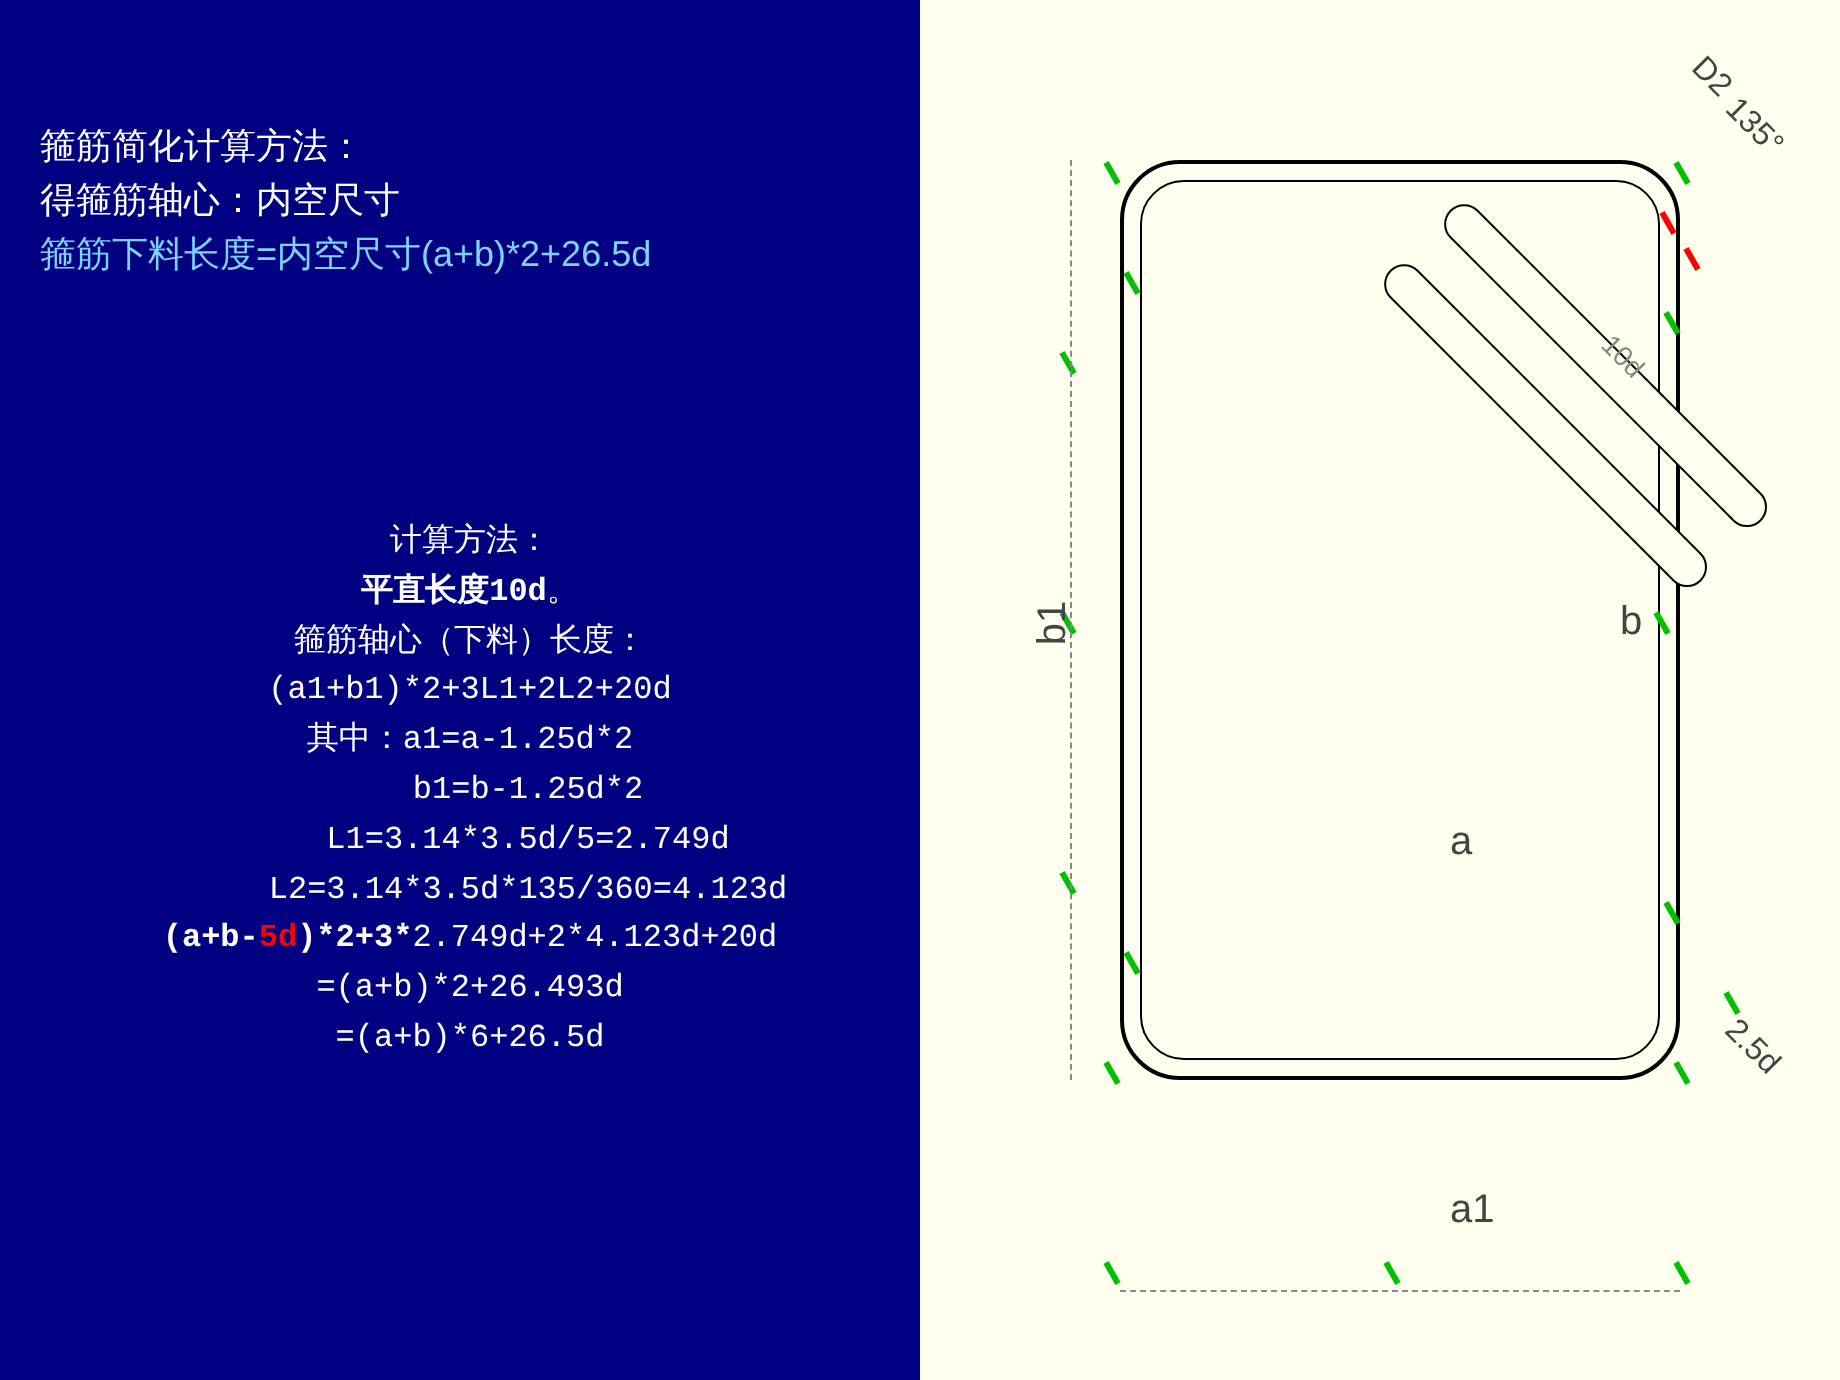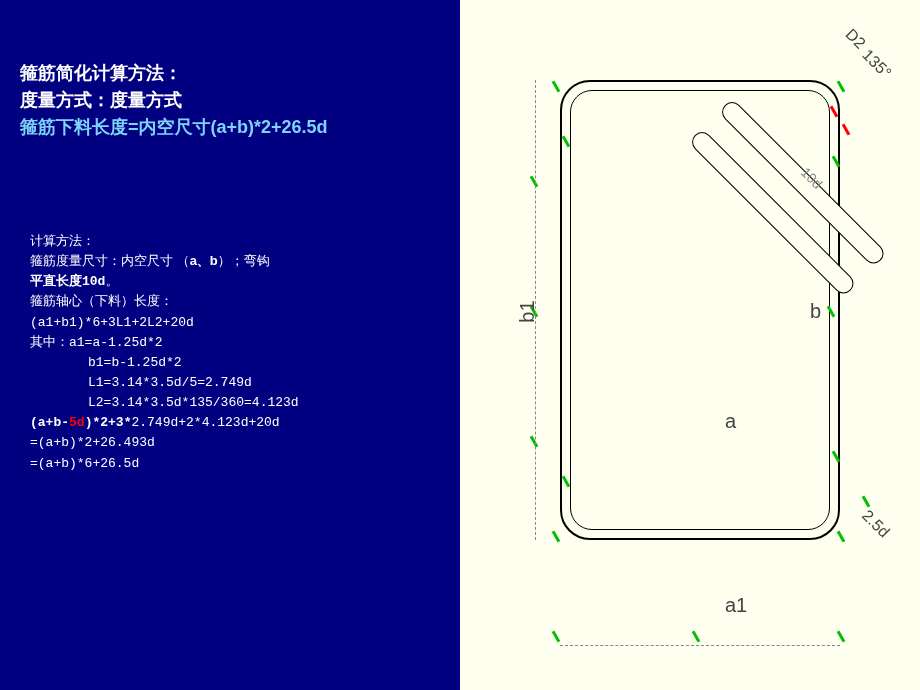--- a/index.html
+++ b/index.html
@@ -20,31 +20,32 @@
     }
     .right-panel {
       width: 460px;
       height: 690px;
       background: #fffff0;
       position: relative;
     }
     .header-block {
       font-size: 18px;
       line-height: 1.5;
-      font-weight: bold;
+      font-weight: normal;
     }
     .header-line1 { color: #ffffff; }
     .header-line2 { color: #ffffff; }
     .header-line3 { color: #7dd3fc; }
     .calc-block {
-      margin-top: 90px;
-      font-size: 13px;
+      margin-top: 118px;
+      font-size: 16px;
       line-height: 1.55;
       font-weight: normal;
       padding-left: 10px;
+      text-align: center;
     }
     .calc-title { color: #ffffff; }
     .calc-measure { color: #ffffff; }
     .calc-measure .highlight-ab { font-weight: bold; }
     .calc-measure .highlight-10d { font-weight: bold; font-family: Liberation Mono, monospace; }
     .calc-line { color: #ffffff; font-family: Liberation Mono, monospace; }
     .calc-bold { font-weight: bold; }
     .indent { padding-left: 58px; }
     
     
@@ -135,34 +136,31 @@
       width: 1px;
       border-left: 1px dashed #888;
     }
   </style>
 </head>
 <body>
 
 <div class="left-panel">
   <div class="header-block">
     <div class="header-line1">箍筋简化计算方法：</div>
-    <div class="header-line2">度量方式：度量方式</div>
+    <div class="header-line2">得箍筋轴心：内空尺寸</div>
     <div class="header-line3">箍筋下料长度=内空尺寸(a+b)*2+26.5d</div>
   </div>
 
   <div class="calc-block">
     <div class="calc-title">计算方法：</div>
-    <div class="calc-measure">
-      <span>箍筋度量尺寸：内空尺寸 （</span><span class="highlight-ab">a、b</span><span>）；弯钩</span>
-    </div>
     <div class="calc-measure">
       <span class="highlight-10d">平直长度</span><span class="highlight-10d">10d</span><span>。</span>
     </div>
     <div class="calc-line">箍筋轴心（下料）长度：</div>
-    <div class="calc-line">(a1+b1)*6+3L1+2L2+20d</div>
+    <div class="calc-line">(a1+b1)*2+3L1+2L2+20d</div>
     <div class="calc-line">其中：a1=a-1.25d*2</div>
     <div class="calc-line indent">b1=b-1.25d*2</div>
     <div class="calc-line indent">L1=3.14*3.5d/5=2.749d</div>
     <div class="calc-line indent">L2=3.14*3.5d*135/360=4.123d</div>
     <div class="calc-line">
       <span class="calc-bold">(a+b-</span><span class="red-5d" style="color:#ff0000;font-weight:bold">5d</span><span class="calc-bold">)*2+3*</span><span>2.749d+2*4.123d+20d</span>
     </div>
     <div class="calc-line">=(a+b)*2+26.493d</div>
     <div class="calc-line">=(a+b)*6+26.5d</div>
   </div>

